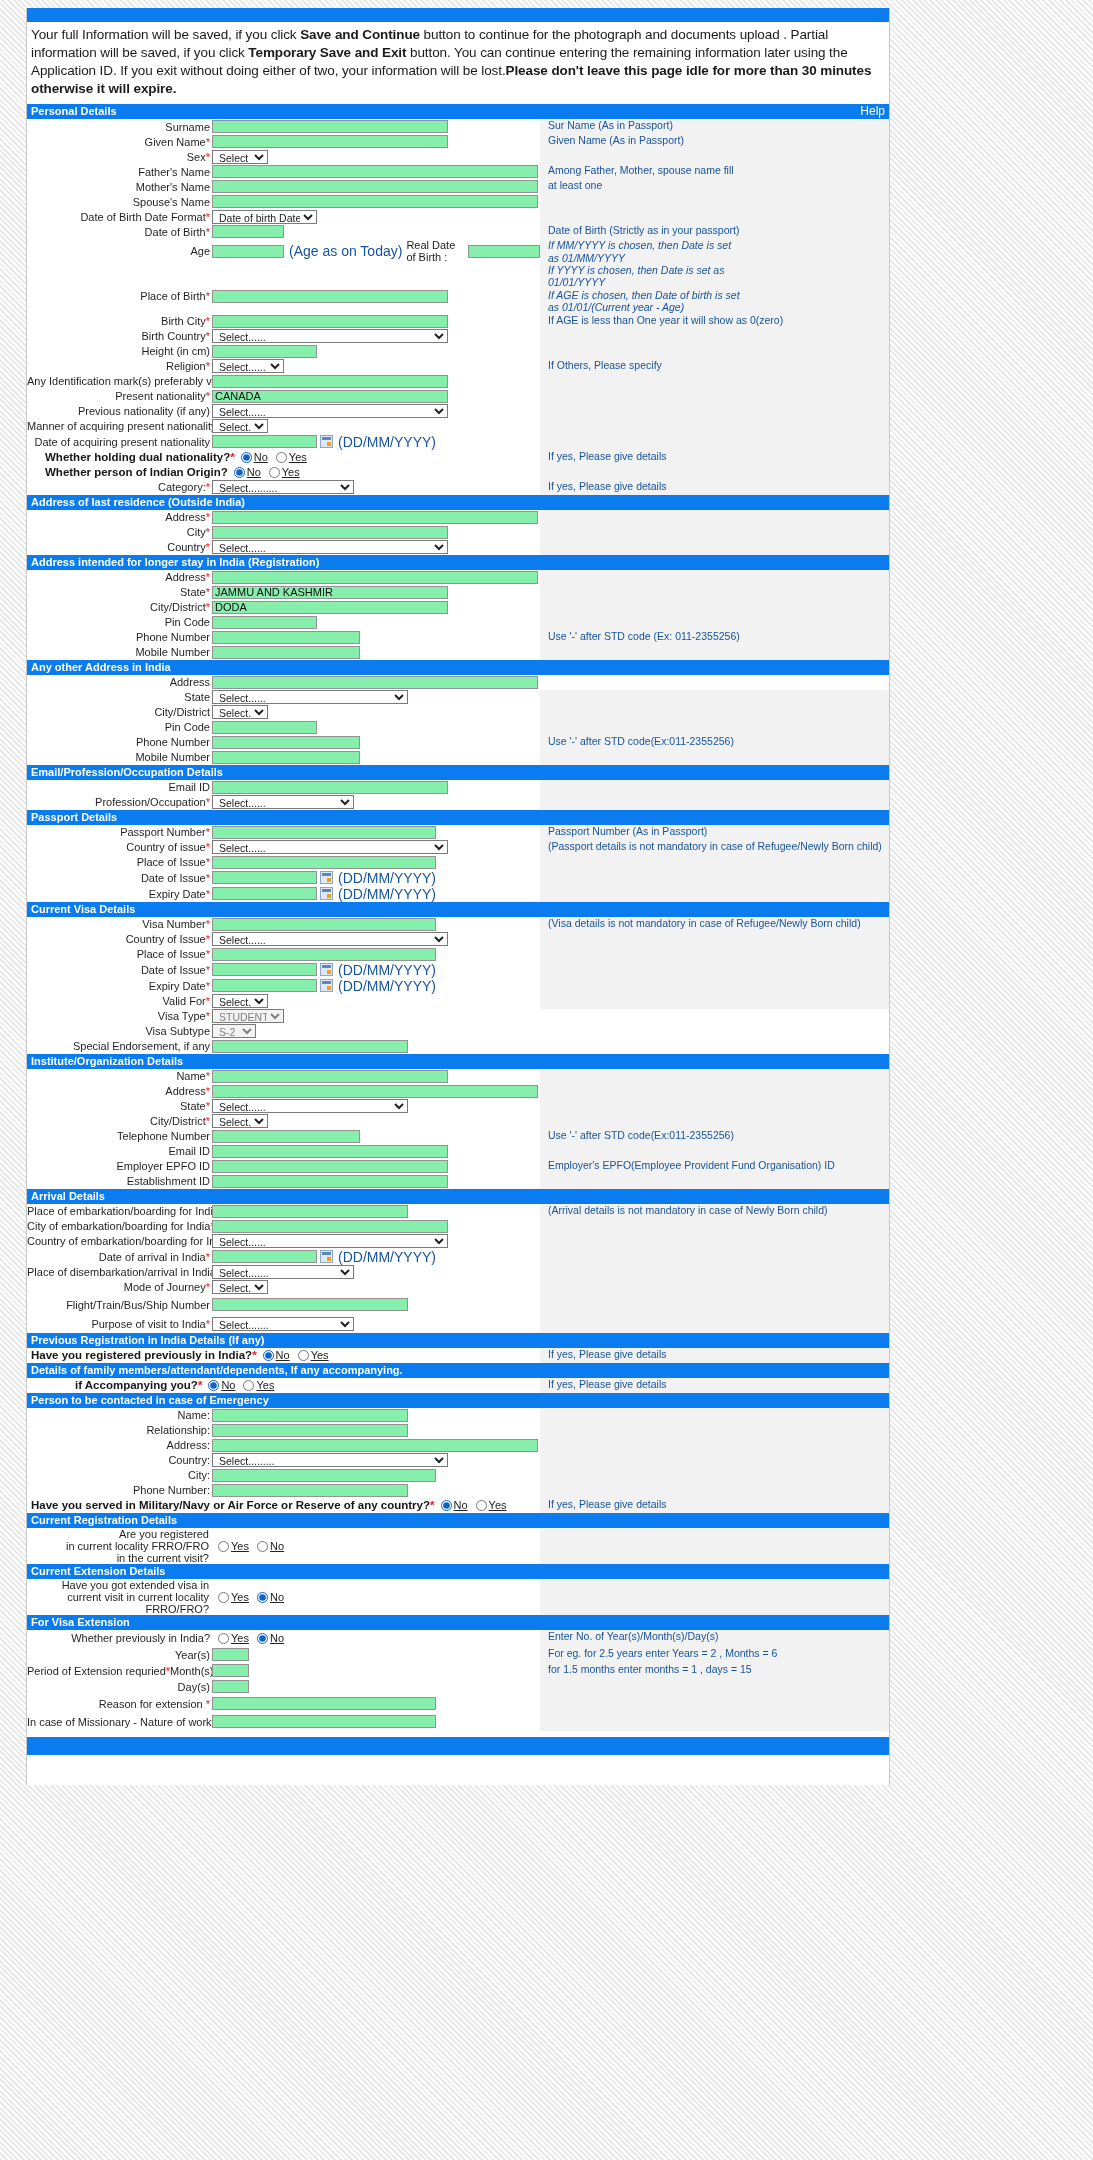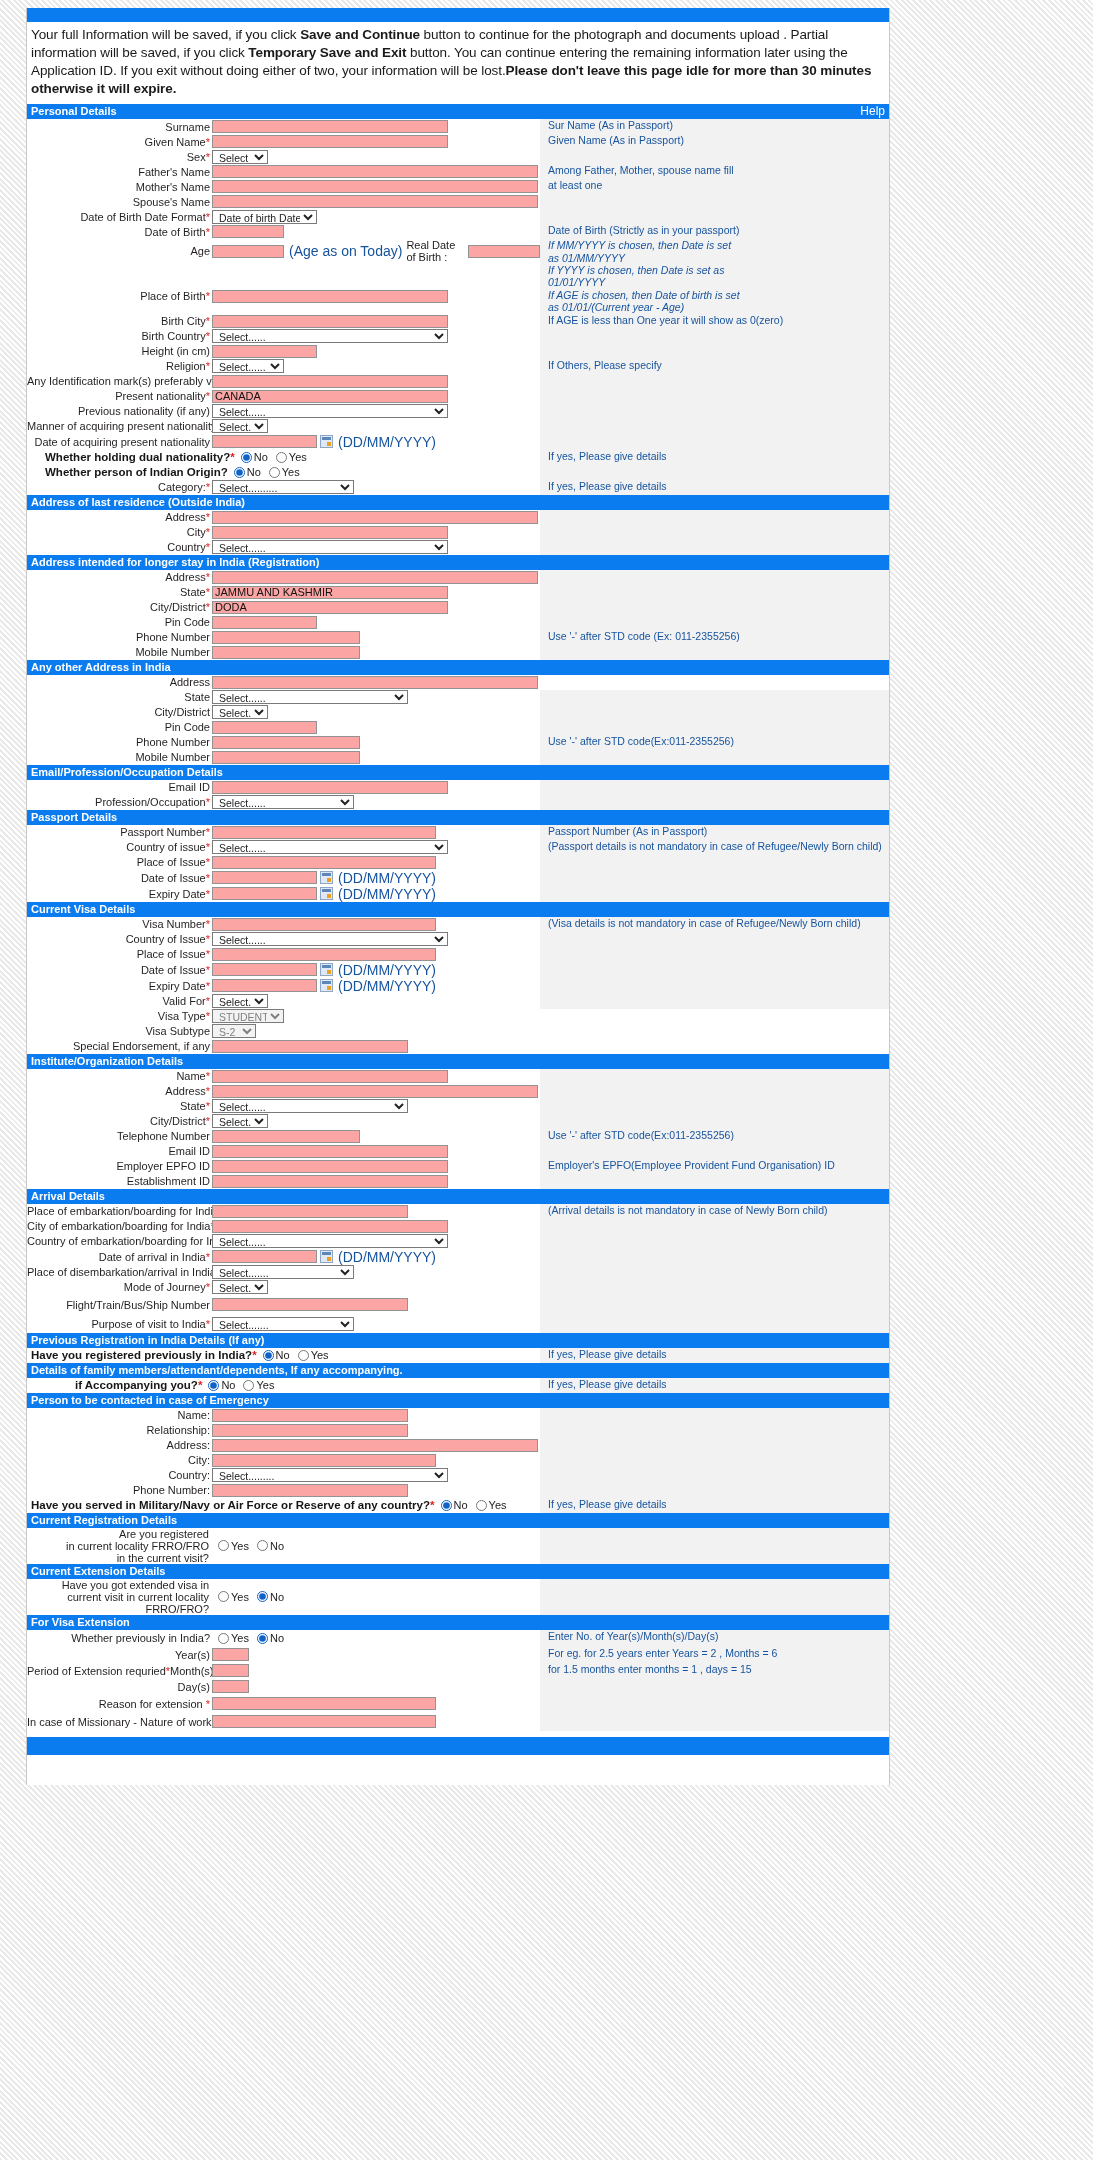--- a/index.html
+++ b/index.html
@@ -103,21 +103,21 @@
   }
   .lbl .req { color: #e01b1b; }
   .lbl-w { width: 185px; flex: 0 0 185px; }
 
   input.txt {
     border: 1px solid #939393;
     height: 13px;
     font-size: 11px;
     font-family: "Liberation Sans", sans-serif;
     padding: 0 2px;
-    background: #fca5a5;
+    background: #86efac;
     color: #111;
     outline: none;
   }
   select.sel {
     border: 1px solid #7a7a7a;
     height: 14px;
     font-size: 10.5px;
     font-family: "Liberation Sans", sans-serif;
     background: #ffffff;
     color: #222;
@@ -172,21 +172,21 @@
     font-weight: bold;
     color: #161616;
     display: flex;
     align-items: center;
     padding-left: 18px;
   }
   .qrow .req { color: #e01b1b; }
   .radio-grp { display: inline-flex; align-items: center; margin-left: 6px; }
   .radio-grp label {
     font-size: 11px; font-weight: normal; color: #222;
-    display: inline-flex; align-items: center; margin-right: 8px;
+    display: inline-flex; align-items: flex-end; margin-right: 8px; text-decoration: underline;
   }
   input[type=radio] {
     width: 11px; height: 11px; margin: 0 2px 0 0;
     accent-color: #1062c4;
   }
 
   .stack-lbl {
     text-align: right;
     font-size: 11px;
     line-height: 12px;
@@ -868,29 +868,29 @@
   </div>
   <div class="row">
     <div class="form-col">
       <div class="lbl lbl-w">Address:</div>
       <input class="txt w420" value="" style="">
     </div>
     <div class="help-col"></div>
   </div>
   <div class="row">
     <div class="form-col">
+      <div class="lbl lbl-w">Country:</div>
+      <select class="sel w330"><option>Select.........</option></select>
+    </div>
+    <div class="help-col"></div>
+  </div>
+  <div class="row">
+    <div class="form-col">
       <div class="lbl lbl-w">City:</div>
       <input class="txt w260" value="" style="">
-    </div>
-    <div class="help-col"></div>
-  </div>
-  <div class="row">
-    <div class="form-col">
-      <div class="lbl lbl-w">Country:</div>
-      <select class="sel w330"><option>Select.........</option></select>
     </div>
     <div class="help-col"></div>
   </div>
   <div class="row">
     <div class="form-col">
       <div class="lbl lbl-w">Phone Number:</div>
       <input class="txt w245" value="" style="">
     </div>
     <div class="help-col"></div>
   </div>

